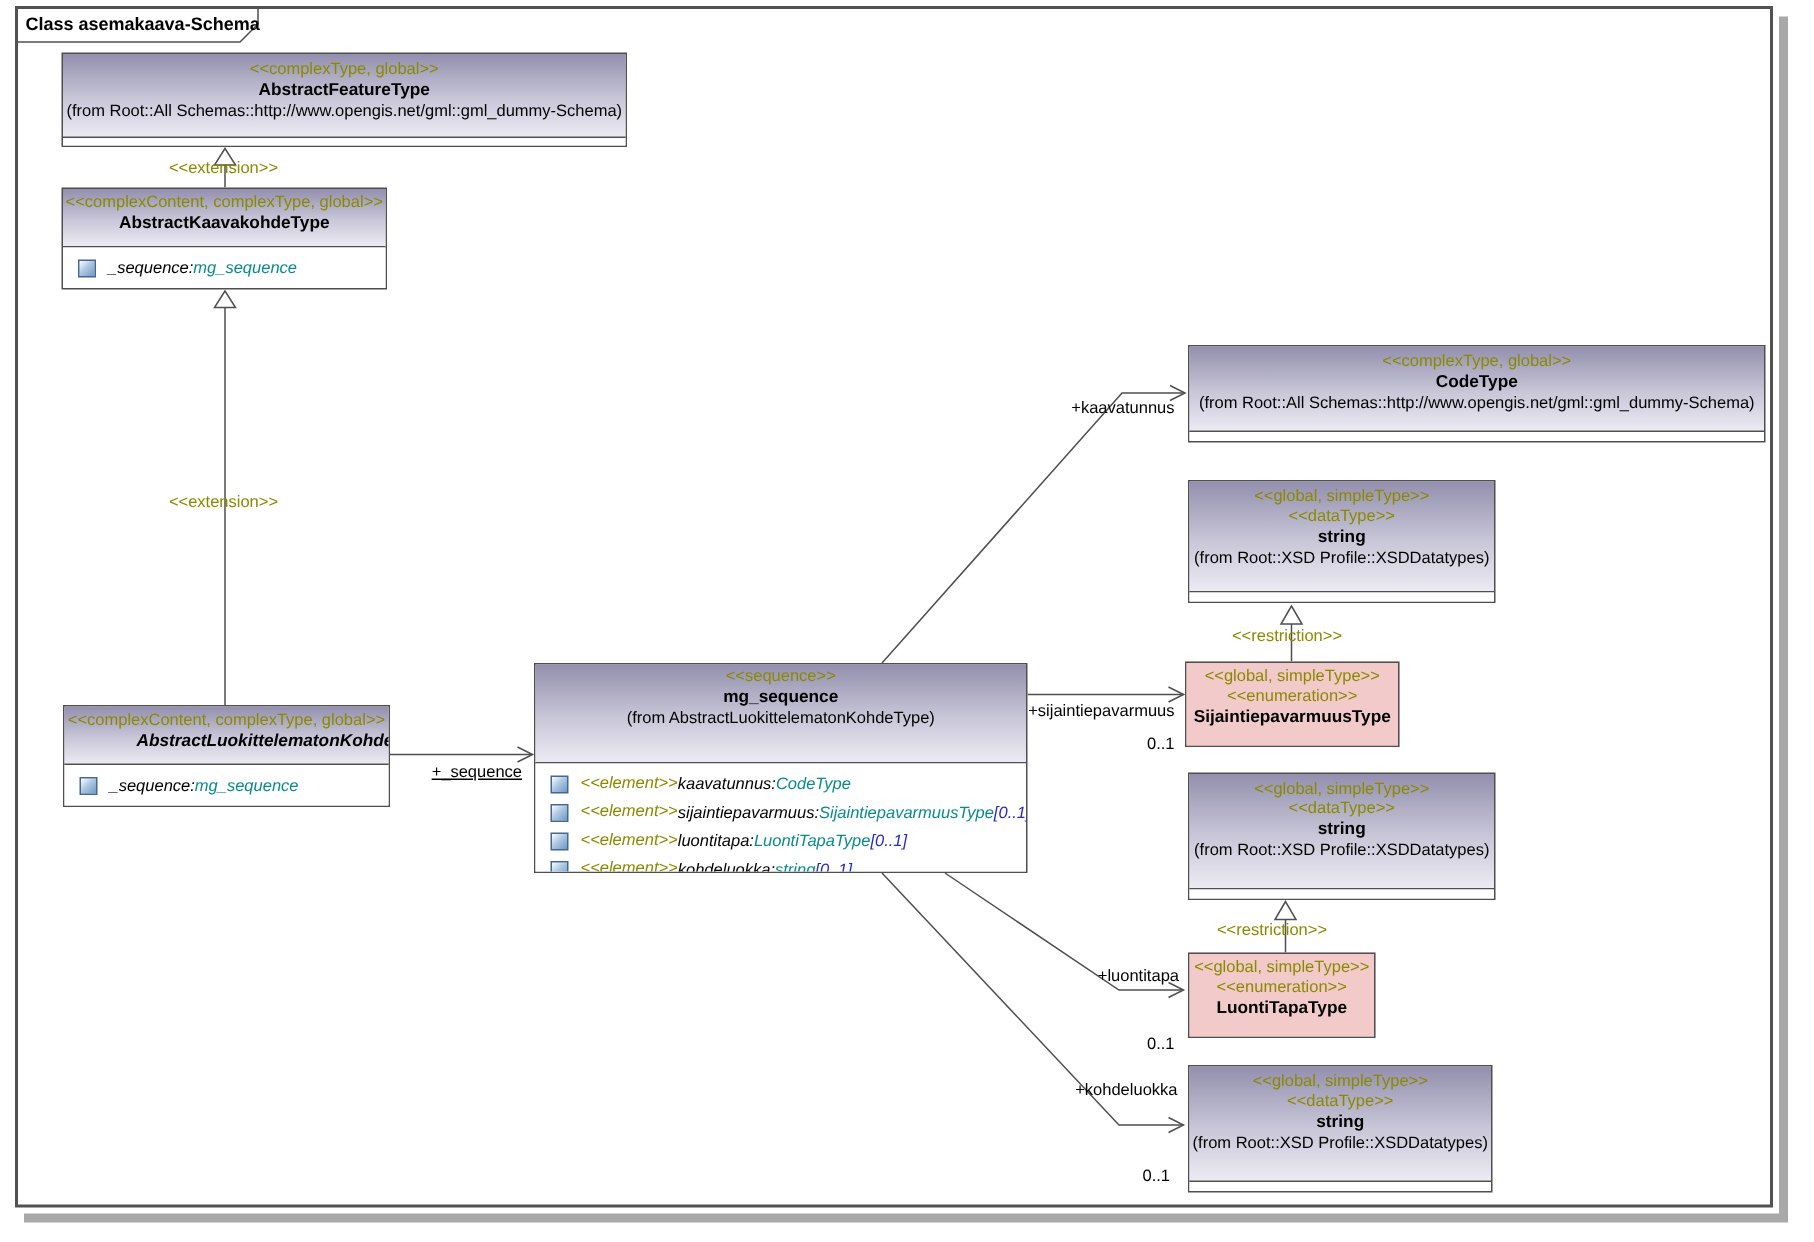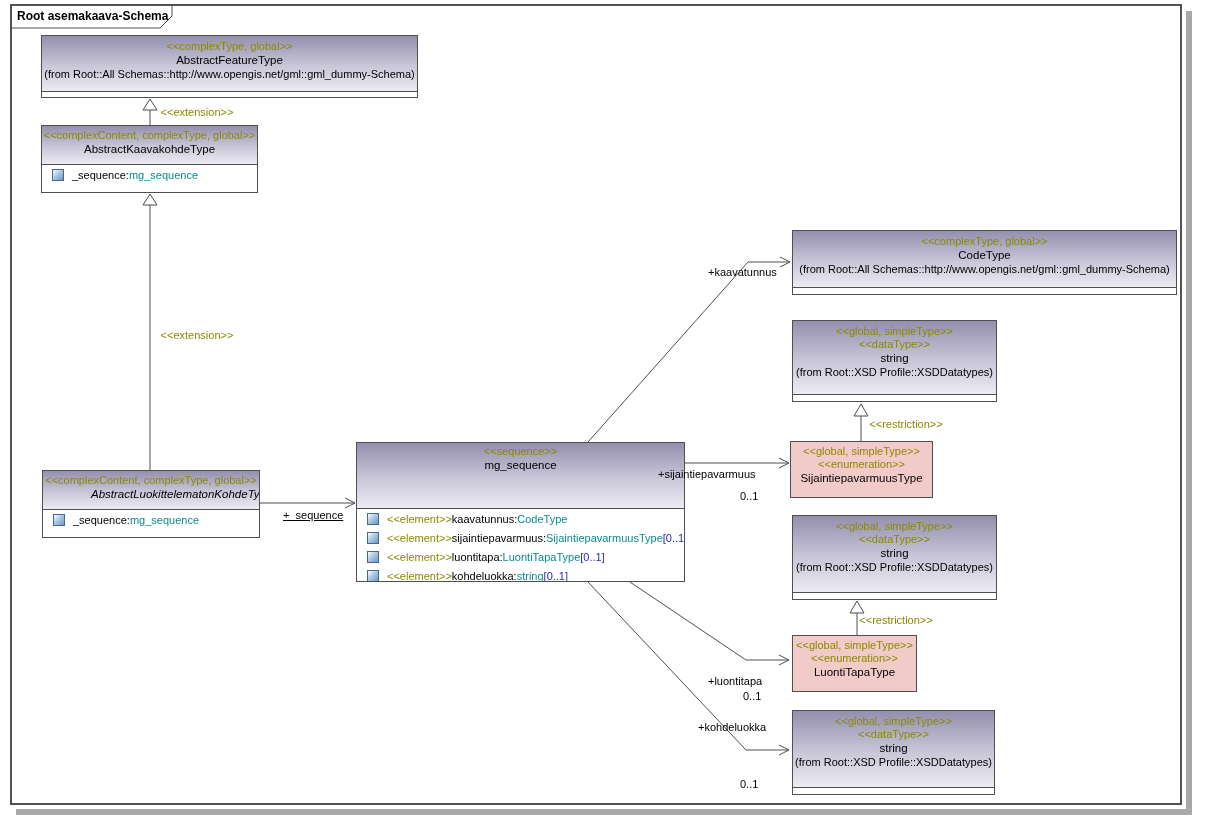--- a/index.html
+++ b/index.html
@@ -27,38 +27,38 @@
     display:flex; flex-direction:column; font-size:11px;
   }
   .hdr {
     background:linear-gradient(to bottom,#938fae 0%,#c9c7d8 55%,#eceaf3 100%);
     border-bottom:1px solid #4f4f4f; text-align:center; overflow:hidden;
     padding-top:4px; flex:none;
   }
   .hdr.noline { border-bottom:none; }
   .pinkbox .hdr, .pinkbox { background:#f2caca; }
   .stereo { color:#8a8a00; line-height:13px; white-space:nowrap; }
-  .cname  { font-weight:normal; color:#000; line-height:15px; font-size:11.5px; white-space:nowrap; }
+  .cname  { font-weight:bold; color:#000; line-height:15px; font-size:11.5px; white-space:nowrap; }
   .cname.italic { font-style:italic;margin-left:48px; }
   .from   { color:#000; line-height:13px; white-space:nowrap; }
   .empty  { background:#fff; flex:1; min-height:4px; }
   .attrs  { background:#fff; flex:1; padding-top:4px; overflow:hidden; }
-  .arow   { display:flex; height:19px; white-space:nowrap; overflow:hidden; }
+  .arow   { display:flex; align-items:center; height:19px; white-space:nowrap; overflow:hidden;font-style:italic; }
   .aicon  {
     width:12px; height:12px; flex:none; margin:0 8px 0 10px;
     border:1px solid #44688f;
     background:linear-gradient(135deg,#fdfeff 0%,#aec8e4 45%,#6f9ac4 100%);
   }
   .t-type { color:#0b8a8a; }
   .t-mult { color:#2a2ac0; }
   .edge-label {
     position:absolute; font-size:11px; white-space:nowrap; color:#000;
   }
-  .edge-label.olive { color:#8a8a00; text-align:center;margin-left:48px; }
-  .edge-label.right { }
+  .edge-label.olive { color:#8a8a00; text-align:center; }
+  .edge-label.right { text-align:right; }
 </style>
 </head>
 <body>
 
 <div class="stage">
 
   <div class="frame"></div>
   <div class="shadow-r"></div>
   <div class="shadow-b"></div>
 
@@ -105,21 +105,21 @@
       <polyline points="630,582 746,660 789,660"></polyline>
       <polyline points="779,655 789,660 779,665"></polyline>
     </g>
 
     <g>
       <polyline points="588,582 746,750 789,750"></polyline>
       <polyline points="779,745 789,750 779,755"></polyline>
     </g>
   </svg>
 
-  <div class="tab-label">Root asemakaava-Schema</div>
+  <div class="tab-label">Class asemakaava-Schema</div>
 
   <div class="box" style="left:41px;top:35px;width:377px;height:63px;">
     <div class="hdr" style="height:56px;">
       <div class="stereo">&lt;&lt;complexType, global&gt;&gt;</div>
       <div class="cname">AbstractFeatureType</div>
       <div class="from">(from Root::All Schemas::http://www.opengis.net/gml::gml_dummy-Schema)</div>
     </div>
     <div class="empty"></div>
   </div>
 
@@ -148,20 +148,21 @@
         <span>_sequence:</span>
           <span class="t-type">mg_sequence</span>
       </div>
     </div>
   </div>
 
   <div class="box" style="left:356px;top:442px;width:329px;height:140px;">
     <div class="hdr" style="height:66px;padding-top:2px;">
       <div class="stereo">&lt;&lt;sequence&gt;&gt;</div>
       <div class="cname">mg_sequence</div>
+      <div class="from">(from AbstractLuokittelematonKohdeType)</div>
     </div>
     <div class="attrs">
       <div class="arow">
         <span class="aicon"></span>
         <span class="stereo">&lt;&lt;element&gt;&gt;</span>
           <span> kaavatunnus:</span>
           <span class="t-type">CodeType</span>
           <span class="t-mult"></span>
       </div>
       <div class="arow">
@@ -245,18 +246,18 @@
 
   <div class="edge-label olive" style="left:105px;top:106px;width:88px;">&lt;&lt;extension&gt;&gt;</div>
   <div class="edge-label olive" style="left:105px;top:329px;width:88px;">&lt;&lt;extension&gt;&gt;</div>
   <div class="edge-label olive" style="left:815px;top:418px;width:86px;">&lt;&lt;restriction&gt;&gt;</div>
   <div class="edge-label olive" style="left:805px;top:614px;width:86px;">&lt;&lt;restriction&gt;&gt;</div>
 
   <div class="edge-label right" style="left:708px;top:266px;width:75px;">+kaavatunnus</div>
   <div class="edge-label right" style="left:283px;top:509px;width:65px;text-decoration:underline;">+_sequence</div>
   <div class="edge-label right" style="left:658px;top:468px;width:125px;">+sijaintiepavarmuus</div>
   <div class="edge-label right" style="left:740px;top:490px;width:43px;">0..1</div>
-  <div class="edge-label right" style="left:708px;top:675px;width:78px;">+luontitapa</div>
+  <div class="edge-label right" style="left:708px;top:645px;width:78px;">+luontitapa</div>
   <div class="edge-label right" style="left:743px;top:690px;width:40px;">0..1</div>
   <div class="edge-label right" style="left:698px;top:721px;width:87px;">+kohdeluokka</div>
   <div class="edge-label right" style="left:740px;top:778px;width:40px;">0..1</div>
 
 </div>
 
 </body></html>

